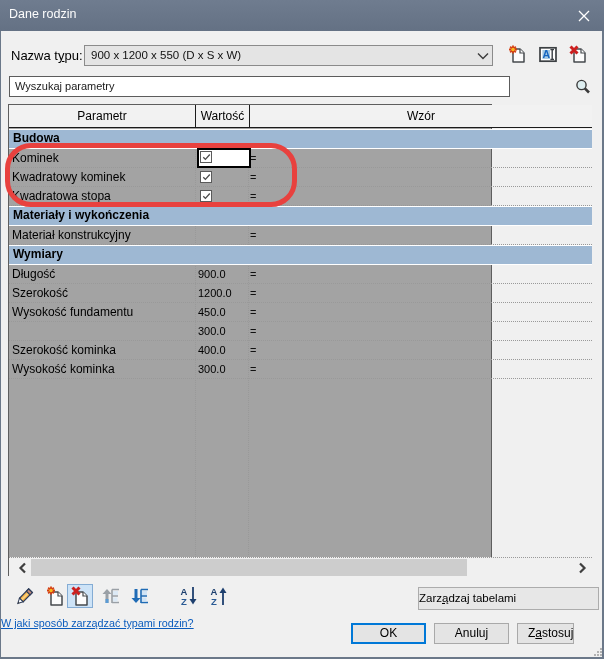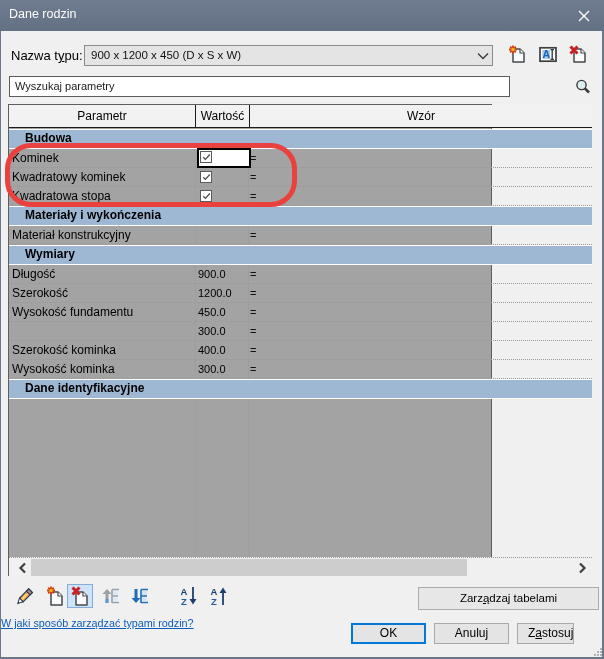--- a/index.html
+++ b/index.html
@@ -26,63 +26,63 @@
 #table { position:absolute; left:7px; top:104px; width:484px; height:472px;
   border:1px solid #5e5e5e; background:#a3a3a3; }
 #thead { position:absolute; left:0; top:0; width:583px; height:23px; background:#f2f2f2;
   border-bottom:1px solid #1c1c1c; display:flex; font-size:12px; color:#000; }
 #thead div { line-height:22px; text-align:center; }
 #thead .c1 { width:187px; border-right:1px solid #1c1c1c; }
 #thead .c2 { width:54px; border-right:1px solid #1c1c1c; }
 #thead .c3 { flex:1; }
 #tbody { position:absolute; left:0; top:24px; width:583px; }
 .sec { height:20px; background:#9eb8d3; border-top:1px solid #fff; border-bottom:1px solid #fff;
-  font-size:12px; font-weight:bold; color:#000; line-height:17px; padding-left:16px;
+  font-size:12px; font-weight:bold; color:#000; line-height:17px; padding-left:4px;
   position:relative; z-index:2; }
 .row { height:19px; border-bottom:1px dotted #999; position:relative; font-size:12px; color:#000; }
 .row .nm { position:absolute; left:3px; top:0; line-height:18px; }
 .row .val { position:absolute; left:189px; top:0; line-height:18px; font-size:11px; }
 .row .eq { position:absolute; left:241px; top:0; line-height:18px; font-size:11px; color:#111; }
 .vline { position:absolute; top:24px; width:1px; z-index:1; }
 .vl1 { left:186px; border-left:1px dotted #999; }
 .vl2 { left:239px; border-left:1px dotted #999; }
 .cb { position:absolute; left:191px; top:3px; width:12px; height:12px; border:1px solid #5a5a5a; background:#fff; z-index:3; }
 #focuscell { position:absolute; left:188px; top:43px; width:54px; height:20px; border:2px solid #000; background:#fff; z-index:3; }
 #hscroll { position:absolute; left:0px; top:452px; width:583px; height:19px; border-top:1px dotted #999; background:#f0f0f0; }
 #hthumb { position:absolute; left:22px; top:1px; width:436px; height:17px; background:#cdcdcd; }
 
 
 #redmark { position:absolute; left:4px; top:143px; width:292px; height:64px;
   border:5px solid #e8413e; border-radius:26px; z-index:5; }
 
 
 #delbox { position:absolute; left:66px; top:584px; width:26px; height:24px; background:#cde3f7; border:1px solid #84acd4; }
 #managebtn { position:absolute; left:417px; top:587px; width:181px; height:23px;
-  background:#e7e7e7; border:1px solid #acacac; font-size:11.5px; color:#000; text-align:center; line-height:21px; }
+  background:#e7e7e7; border:1px solid #acacac; font-size:11.5px; color:#000; line-height:21px; }
 #helplink { position:absolute; left:0; top:617px; font-size:10.8px; color:#0b5cbd; text-decoration:underline; }
 .btn { position:absolute; top:623px; height:21px; background:#e4e4e4; border:1px solid #a9a9a9;
   font-size:12px; color:#000; text-align:center; line-height:19px; }
 #btnok { left:350px; width:75px; border:2px solid #0078d7; line-height:17px; }
 #btnanuluj { left:433px; width:75px; }
 #btnzastosuj { left:516px; width:57px;padding-left:10px; }
 .grip { position:absolute; width:2px; height:2px; background:#b2b2b2; }
 </style>
 </head>
 <body>
 <div id="dialog">
   <div id="titlebar">
     <div class="txt">Dane rodzin</div>
     <svg id="closex" viewBox="0 0 24 24">
         <path d="M7 7 L17 17 M17 7 L7 17" stroke="#ffffff" stroke-width="1.3" fill="none"></path>
       </svg>
   </div>
 
   <div id="lblnazwa">Nazwa t<u>y</u>pu:</div>
   <div id="combo">
-    <div class="txt">900 x 1200 x 450 (D x S x W)</div>
+    <div class="txt">900 x 1200 x 550 (D x S x W)</div>
     <svg class="abs" style="left:391px;top:4px" width="14" height="12" viewBox="0 0 14 12">
         <path d="M2 3.5 L7 8.5 L12 3.5" stroke="#3c3c3c" stroke-width="1.4" fill="none"></path>
       </svg>
   </div>
 
   <svg class="abs" style="left:505px;top:42px" width="24" height="24" viewBox="0 0 24 24">
     <path d="M7 7 L14 7 L18 11 L18 20 L7 20 Z" fill="#fcfcfc" stroke="#45494d" stroke-width="1.5" stroke-linejoin="round"></path>
     <path d="M14 7 L14 11 L18 11" fill="#fff" stroke="#45494d" stroke-width="1.2"></path>
     <g stroke="#d43e11" stroke-width="1.8">
         <path d="M7 3.5 L7 11.5 M3 7.5 L11 7.5 M4.2 4.7 L9.8 10.3 M9.8 4.7 L4.2 10.3"></path>
@@ -173,21 +173,20 @@
       <div class="row">
           <span class="nm">Szerokość kominka</span>
           <span class="val">400.0</span>
           <span class="eq">=</span>
         </div>
       <div class="row">
           <span class="nm">Wysokość kominka</span>
           <span class="val">300.0</span>
           <span class="eq">=</span>
         </div>
-      <div class="sec">Dane identyfikacyjne</div>
     </div>
     <div id="focuscell">
         <span class="cb" style="left:1px;top:1px">
           <svg width="11" height="11" viewBox="0 0 11 11" style="position:absolute;left:-0.5px;top:-0.5px">
             <path d="M2.3 5.2 L4.4 7.4 L8.8 2.5" stroke="#4a4a4a" stroke-width="1.3" fill="none"></path>
           </svg>
         </span>
       </div>
     <div id="hscroll">
       <div id="hthumb"></div>

